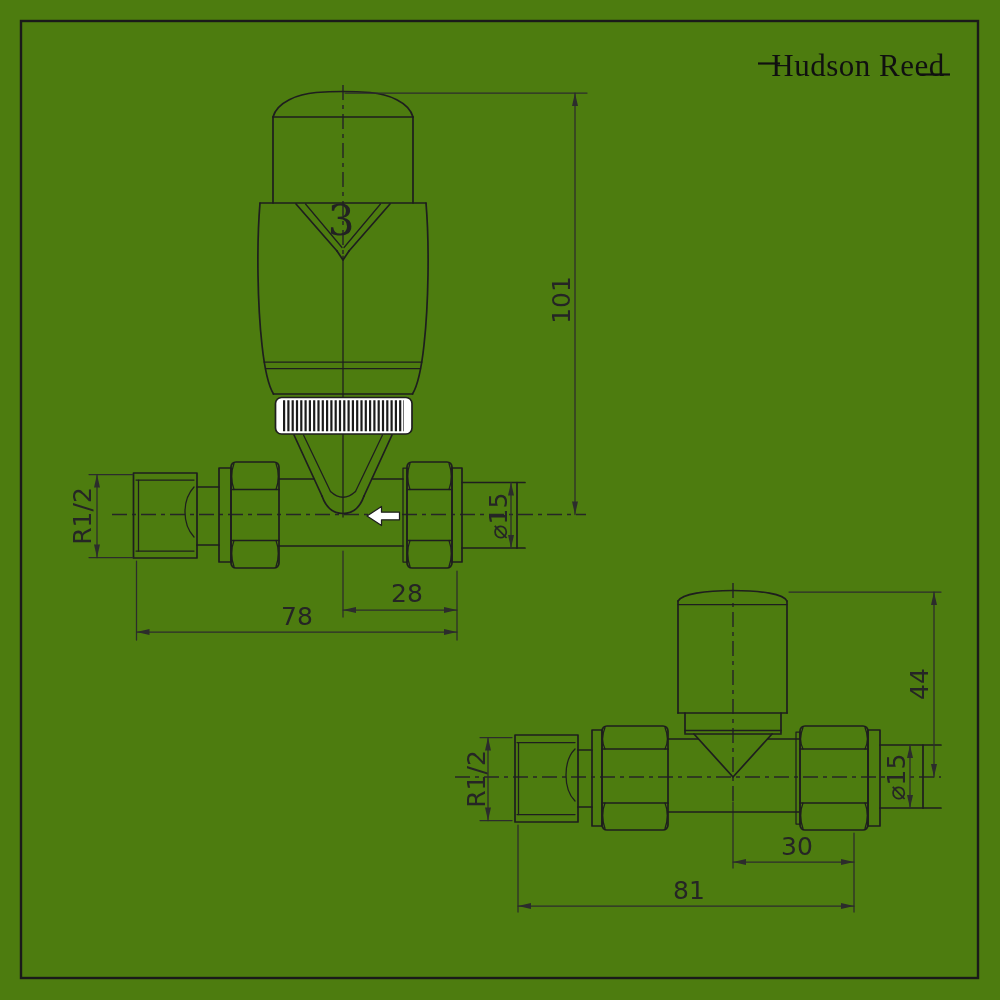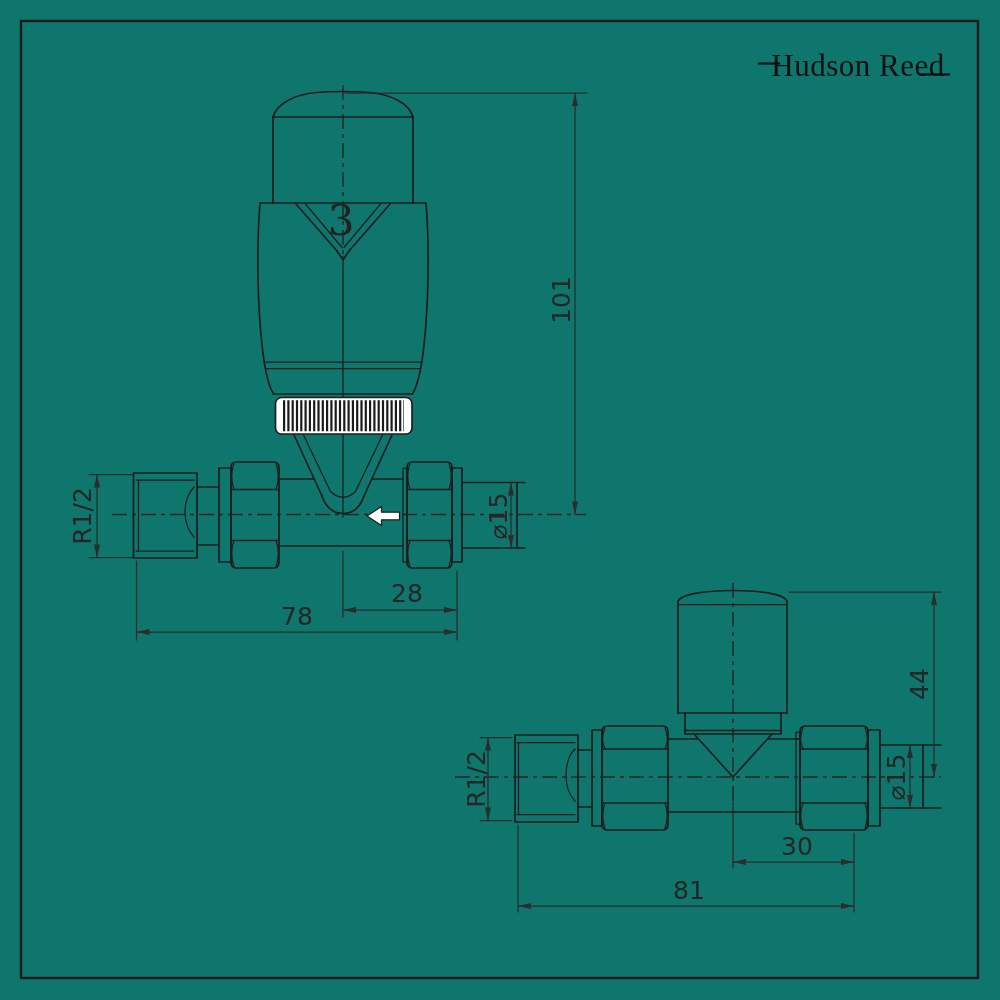--- a/index.html
+++ b/index.html
@@ -1,16 +1,16 @@
 <!DOCTYPE html>
 <html><head>
 <meta charset="utf-8">
 <style>
   html,body{margin:0;padding:0;background:#ffffff;}
-  .sheet{width:1000px;height:1000px;background:#0f766e;position:relative;}
+  .sheet{width:1000px;height:1000px;background:#4d7c0f;position:relative;}
   svg{display:block;}
   
   .ln{fill:none;stroke:#1e1e1e;stroke-width:1.7;stroke-linejoin:round;stroke-linecap:round;}
   .lt{fill:none;stroke:#1e1e1e;stroke-width:1.25;stroke-linejoin:round;stroke-linecap:round;}
   .dim{fill:none;stroke:#2c2c2c;stroke-width:1.25;stroke-linecap:round;}
   .cl{fill:none;stroke:#262626;stroke-width:1.45;stroke-dasharray:15 5 4 5;}
   .arr{fill:#2c2c2c;stroke:none;}
   .whitefill{fill:#ffffff;}
   .knurl{stroke:#1b1b1b;stroke-width:31;stroke-dasharray:2.2 2.1;fill:none;}
   text{user-select:none;}

